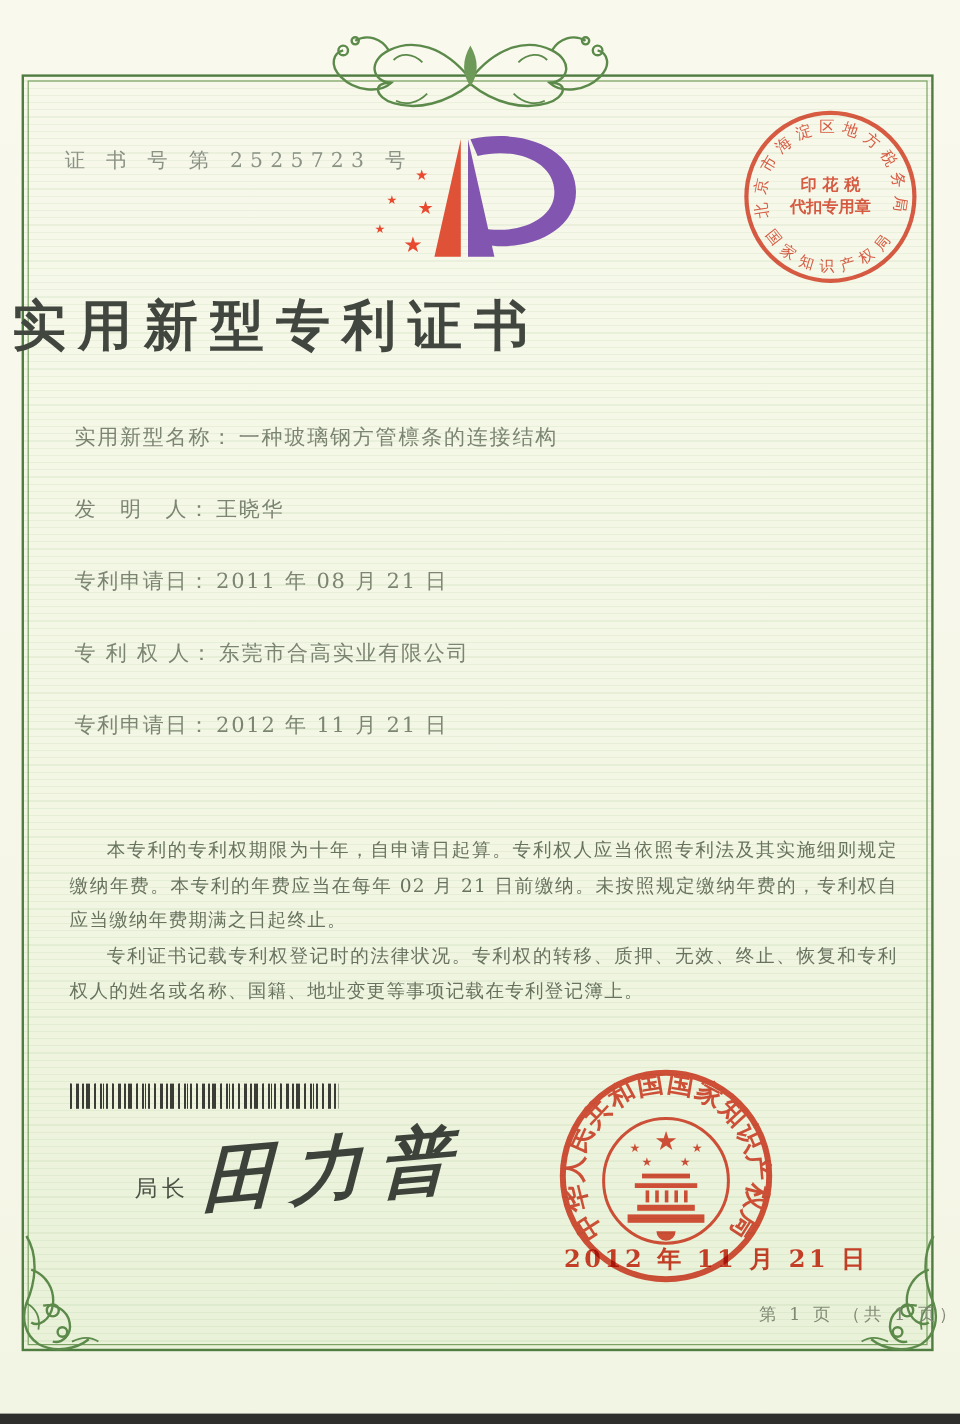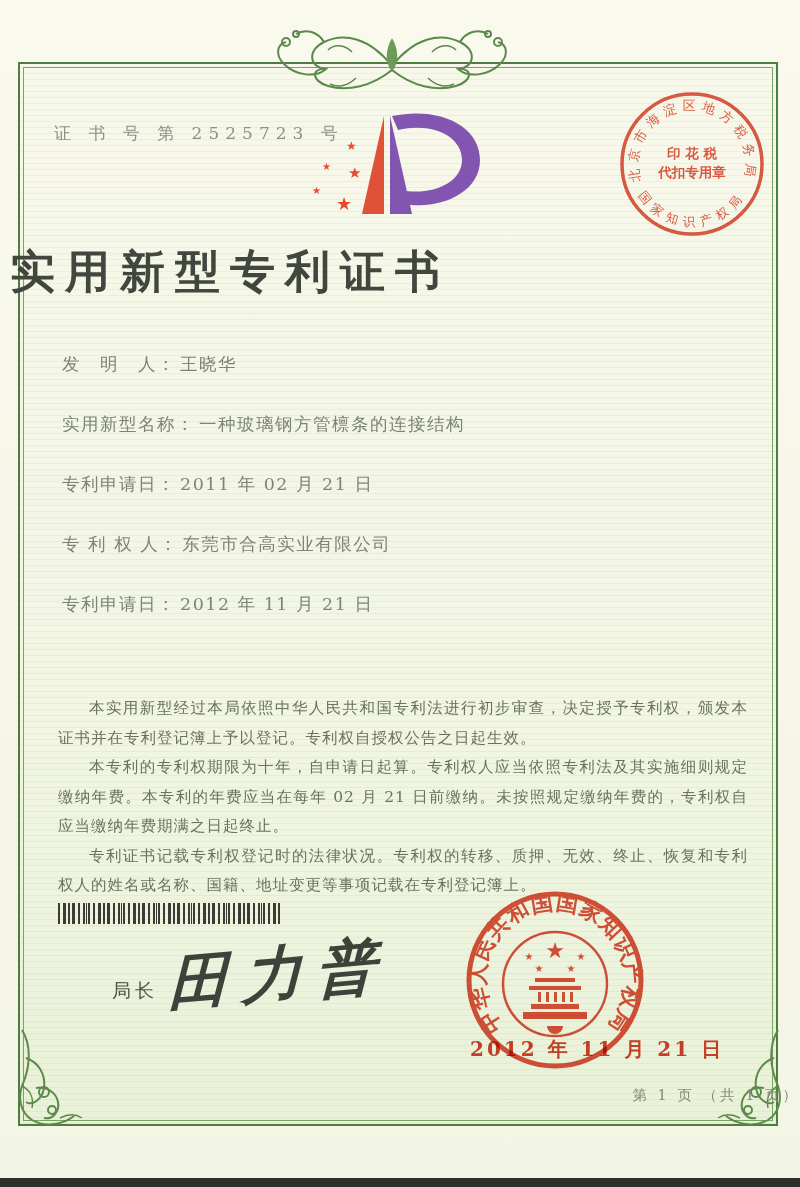--- a/index.html
+++ b/index.html
@@ -152,38 +152,37 @@
     <text class="star" x="14" y="60" font-size="10">★</text>
     <text class="star" x="40" y="68" font-size="15">★</text>
     <text class="star" x="4" y="84" font-size="10">★</text>
     <text class="star" x="28" y="100" font-size="18">★</text>
   </svg>
 
   <div class="title">实用新型专利证书</div>
 
   <div class="fields">
     <div class="field-row">
+      <span>实用新型名称：</span><span class="val">一种玻璃钢方管檩条的连接结构</span>
+    </div>
+    <div class="field-row">
       <span>发　明　人：</span><span class="val">王晓华</span>
     </div>
     <div class="field-row">
-      <span>实用新型名称：</span><span class="val">一种玻璃钢方管檩条的连接结构</span>
-    </div>
-    <div class="field-row">
-      <span>专利申请日：</span><span class="val">2011 年 02 月 21 日</span>
+      <span>专利申请日：</span><span class="val">2011 年 08 月 21 日</span>
     </div>
     <div class="field-row">
       <span>专 利 权 人：</span><span class="val">东莞市合高实业有限公司</span>
     </div>
     <div class="field-row">
       <span>专利申请日：</span><span class="val">2012 年 11 月 21 日</span>
     </div>
   </div>
 
   <div class="body-text">
-    <p>本实用新型经过本局依照中华人民共和国专利法进行初步审查，决定授予专利权，颁发本证书并在专利登记簿上予以登记。专利权自授权公告之日起生效。</p>
     <p>本专利的专利权期限为十年，自申请日起算。专利权人应当依照专利法及其实施细则规定缴纳年费。本专利的年费应当在每年 02 月 21 日前缴纳。未按照规定缴纳年费的，专利权自应当缴纳年费期满之日起终止。</p>
     <p>专利证书记载专利权登记时的法律状况。专利权的转移、质押、无效、终止、恢复和专利权人的姓名或名称、国籍、地址变更等事项记载在专利登记簿上。</p>
   </div>
 
   <div class="barcode"></div>
 
   <div class="sig-title">局长</div>
   <div class="sig-name">田力普</div>
 
   <svg class="seal" viewBox="0 0 200 200">

